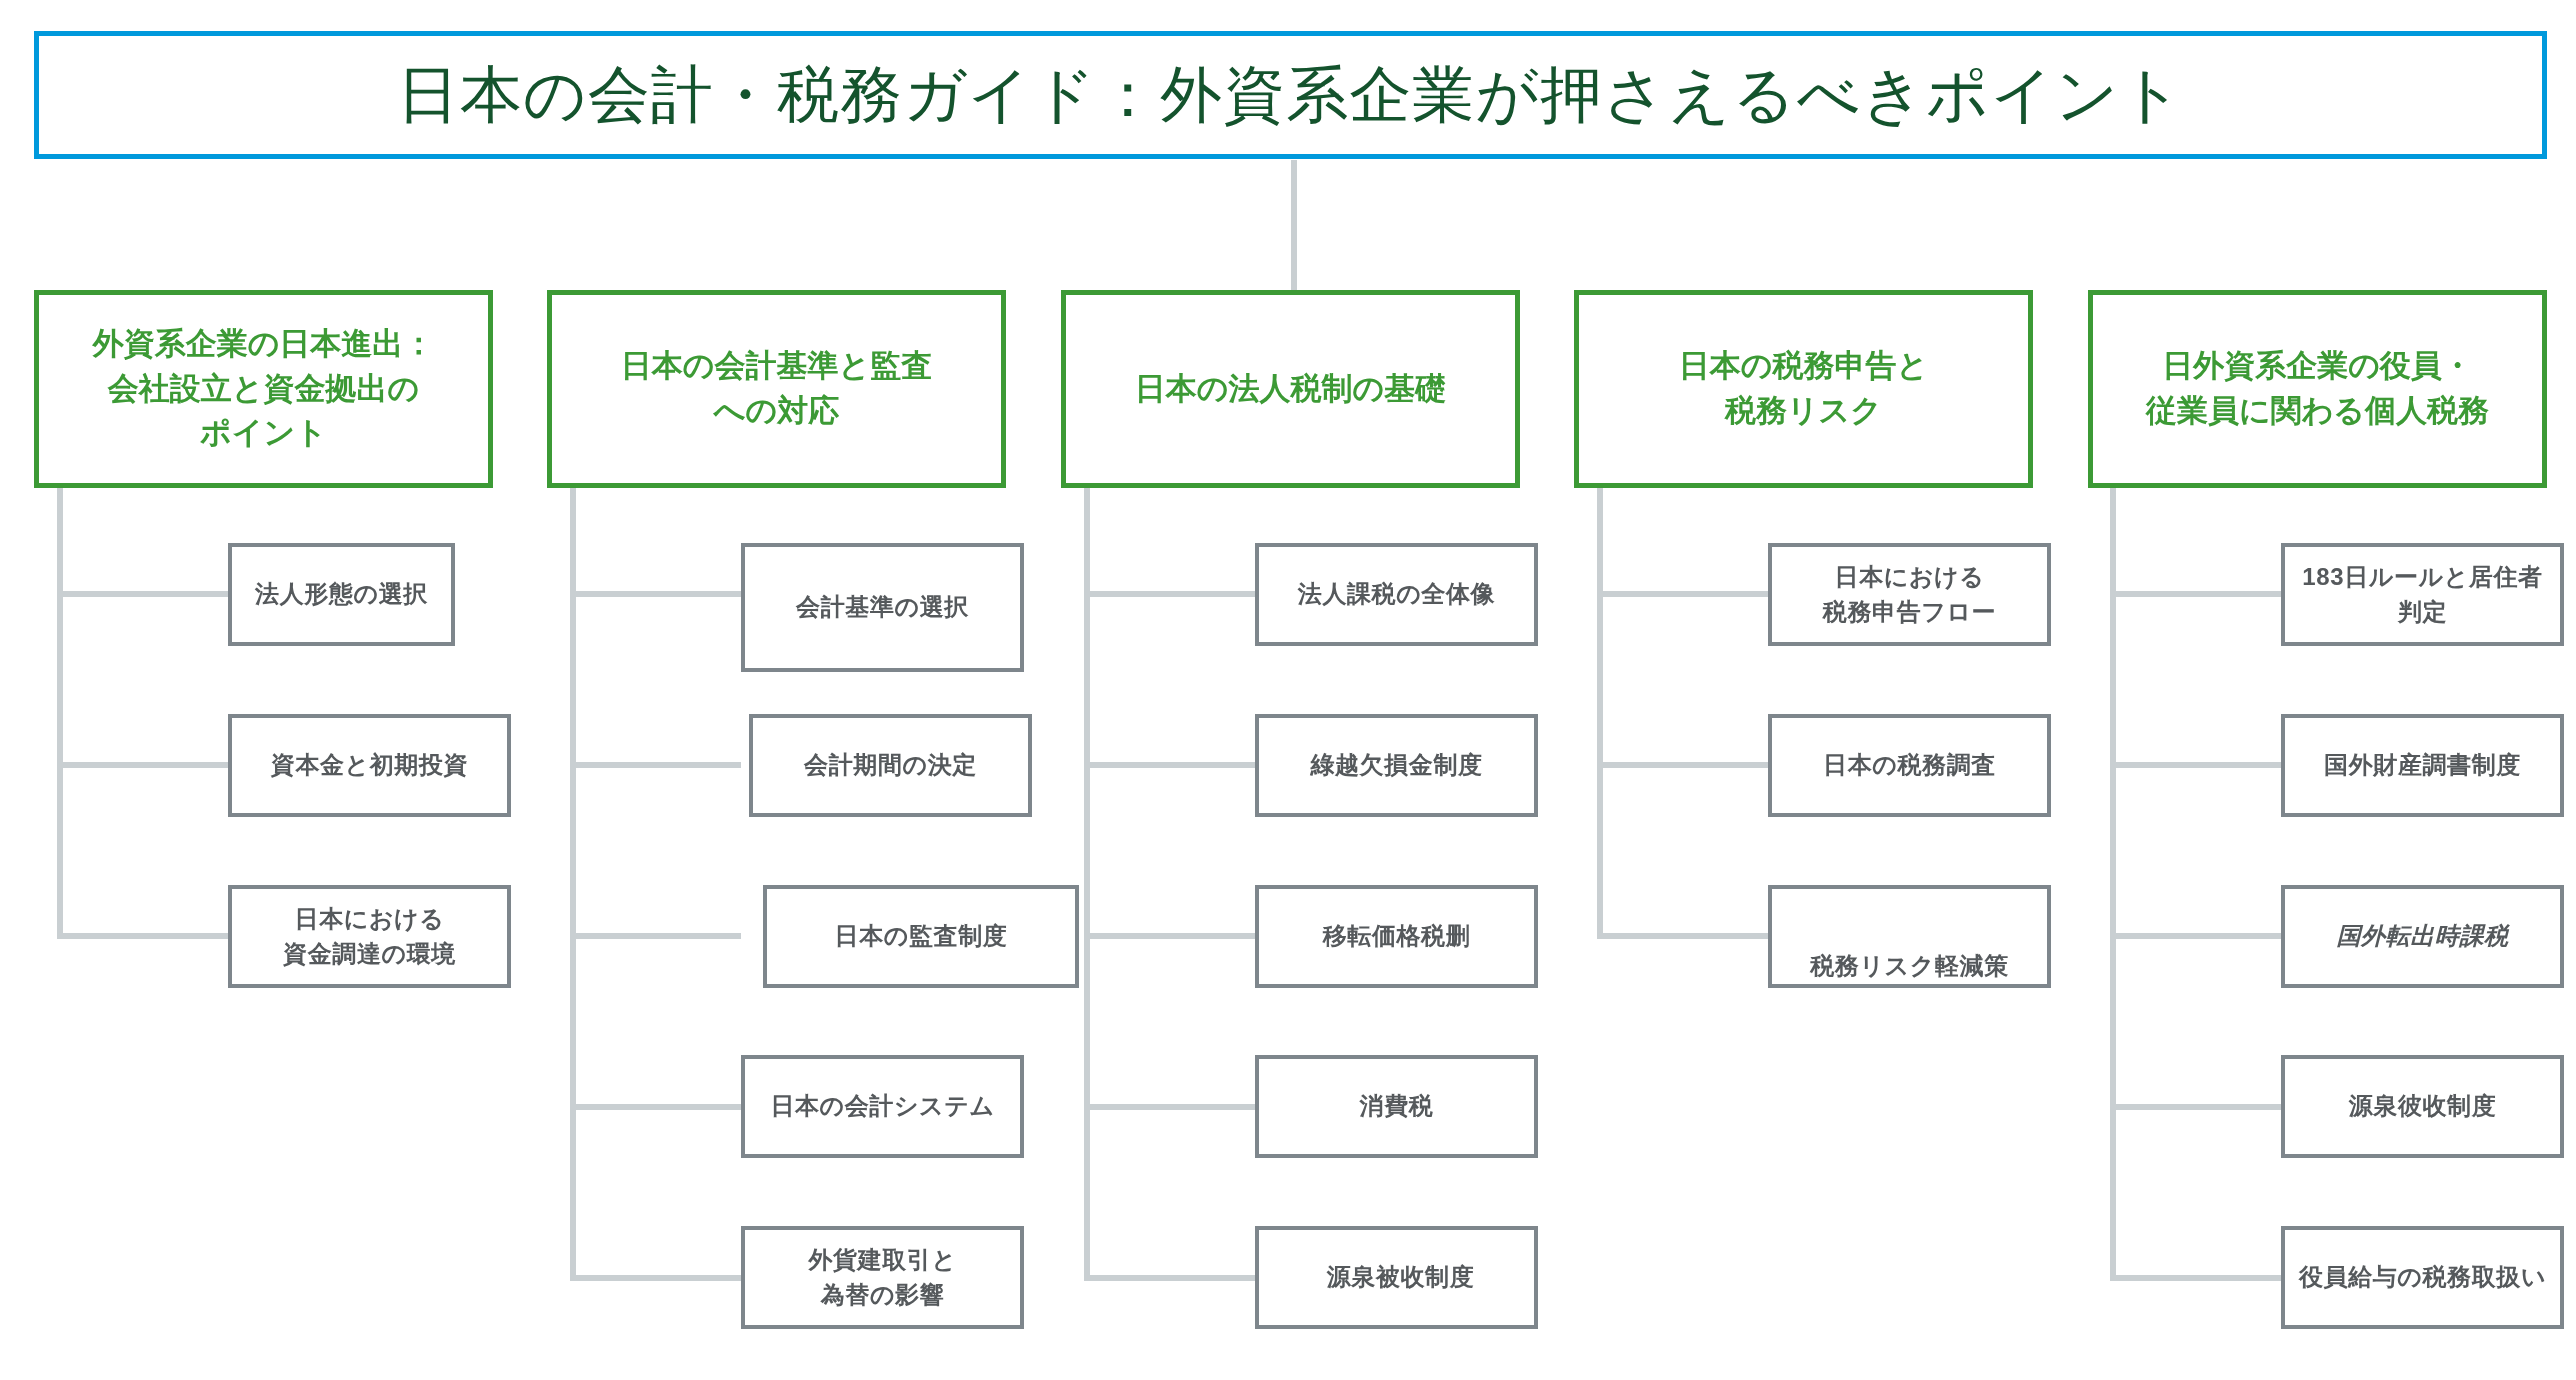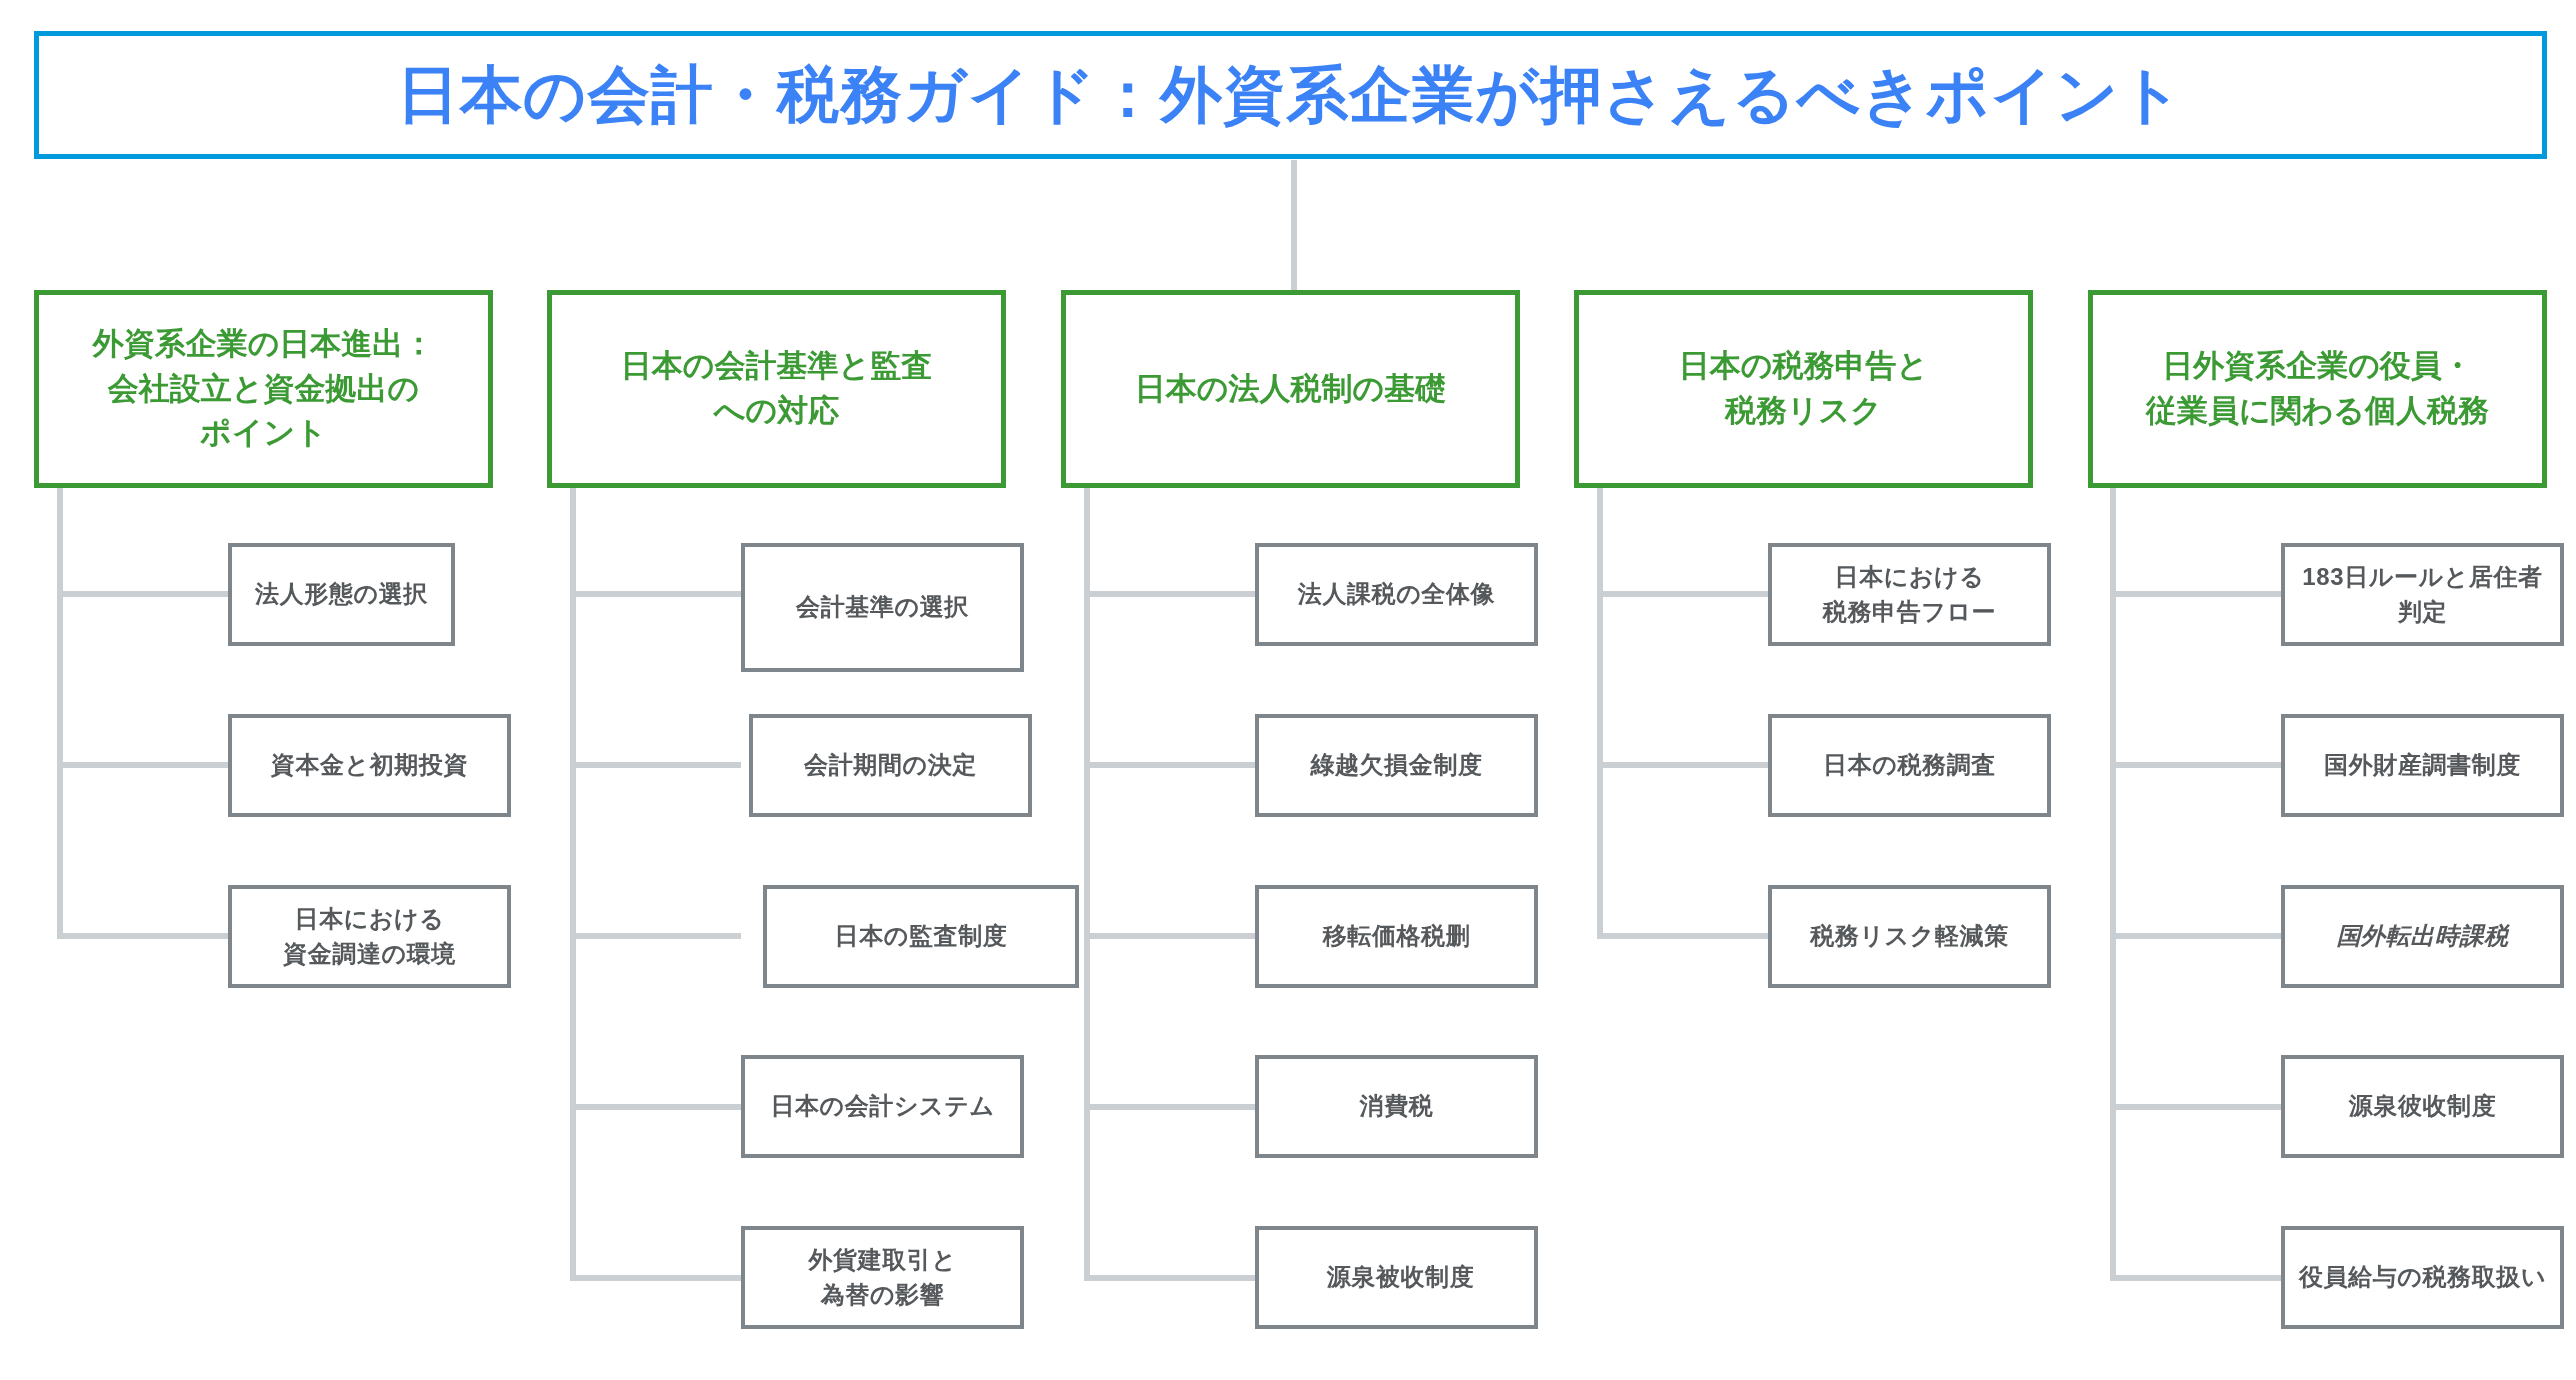--- a/index.html
+++ b/index.html
@@ -29,23 +29,23 @@
     width: 2513px;
     height: 128px;
     box-sizing: border-box;
     border: 5.1px solid #0099DC;
     background: #ffffff;
     display: flex;
     align-items: center;
     justify-content: center;
   }
   .title-text {
-    color: #3b82f6;
+    color: #14532d;
     font-size: 62px;
-    font-weight: bold;
+    font-weight: normal;
     letter-spacing: 1.1px;
     line-height: 1.18;
     white-space: nowrap;
   }
 
   
   .root-stem {
     position: absolute;
     background: #C9CFD2;
     width: 6.3px;
@@ -184,21 +184,21 @@
       <div class="conn-v" style="left: 1597px; top: 488px; height: 448px;"></div>
       <div class="conn-h" style="left: 1597px; top: 591px; width: 171px;"></div>
       <div class="leaf-box" style="left: 1768px; top: 543px; width: 283px; height: 103px;">
         <div class="leaf-text">日本における<br>税務申告フロー</div>
       </div>
       <div class="conn-h" style="left: 1597px; top: 762px; width: 171px;"></div>
       <div class="leaf-box" style="left: 1768px; top: 714px; width: 283px; height: 103px; text-align: right;">
         <div class="leaf-text">日本の税務調査</div>
       </div>
       <div class="conn-h" style="left: 1597px; top: 933px; width: 171px;"></div>
-      <div class="leaf-box" style="left: 1768px; top: 885px; width: 283px; height: 103px;">
+      <div class="leaf-box" style="left: 1768px; top: 885px; width: 283px; height: 103px; align-items: flex-end;">
         <div class="leaf-text">税務リスク軽減策</div>
       </div>
       <div class="branch-box" style="left: 2088px; top: 290px; width: 459px; height: 198px;">
         <div class="branch-text">日外資系企業の役員・<br>従業員に関わる個人税務</div>
       </div>
       <div class="conn-v" style="left: 2110px; top: 488px; height: 790px;"></div>
       <div class="conn-h" style="left: 2110px; top: 591px; width: 171px;"></div>
       <div class="leaf-box" style="left: 2281px; top: 543px; width: 283px; height: 103px;">
         <div class="leaf-text">183日ルールと居住者<br>判定</div>
       </div>

